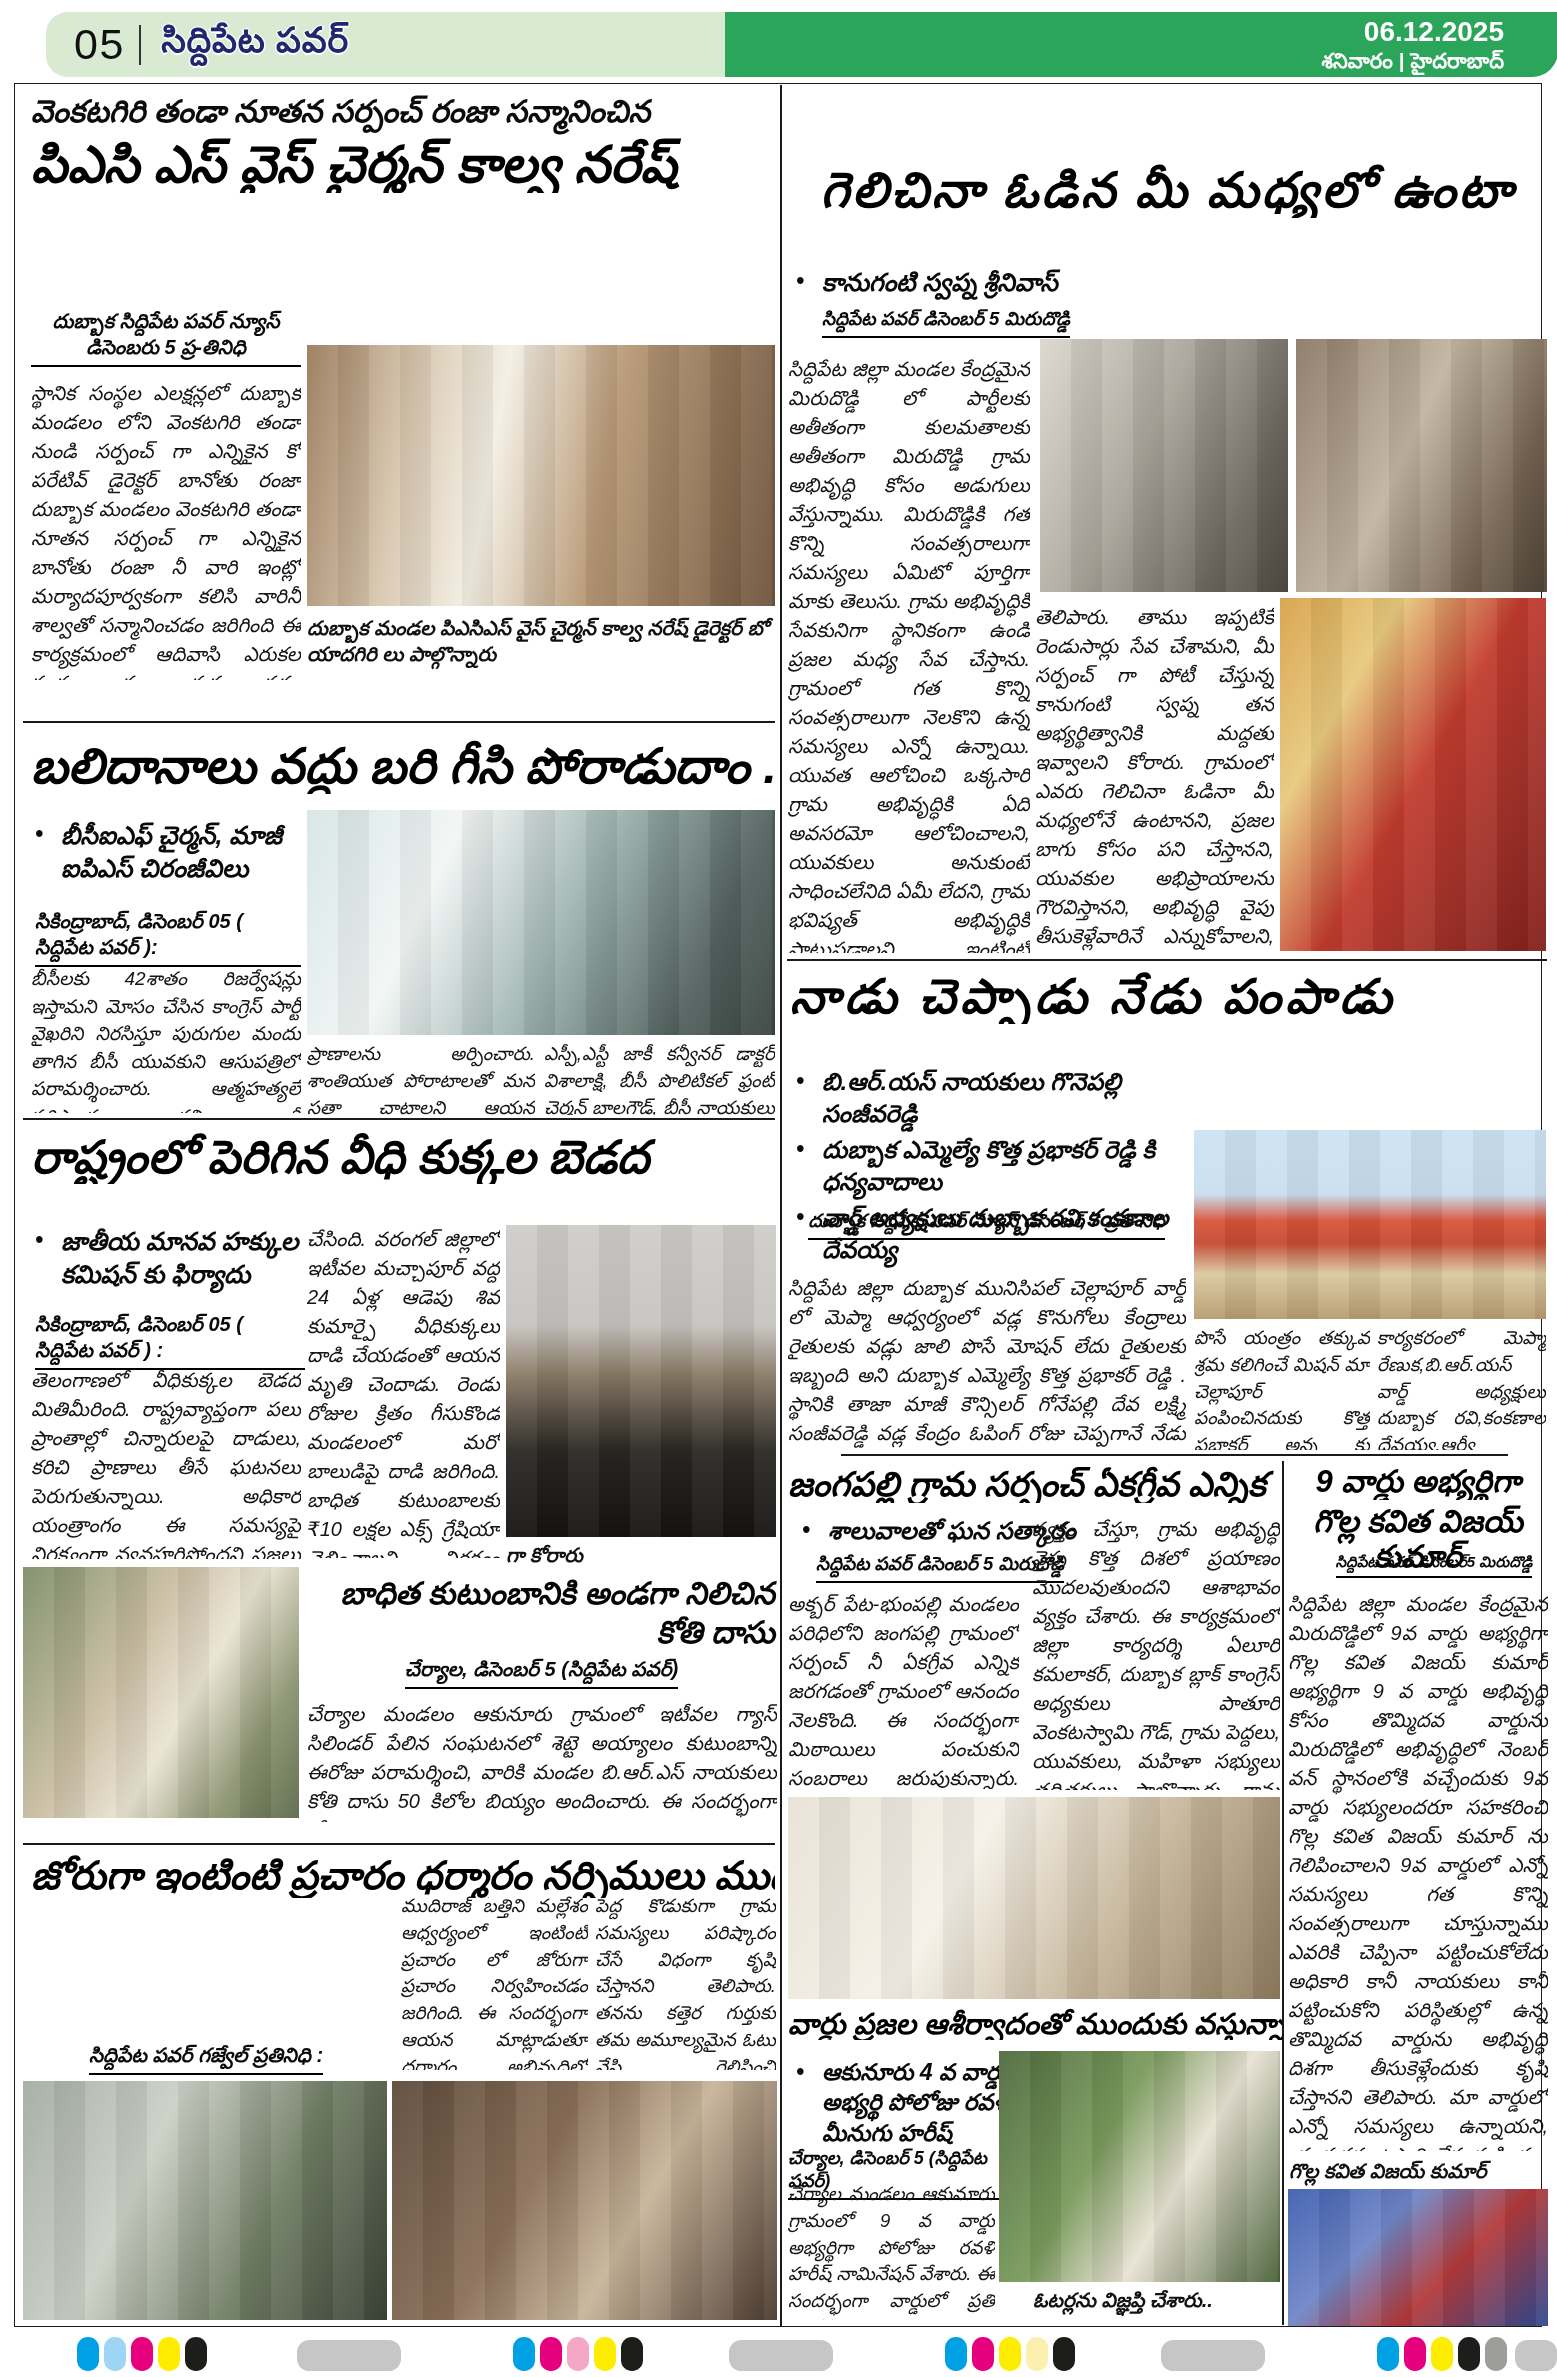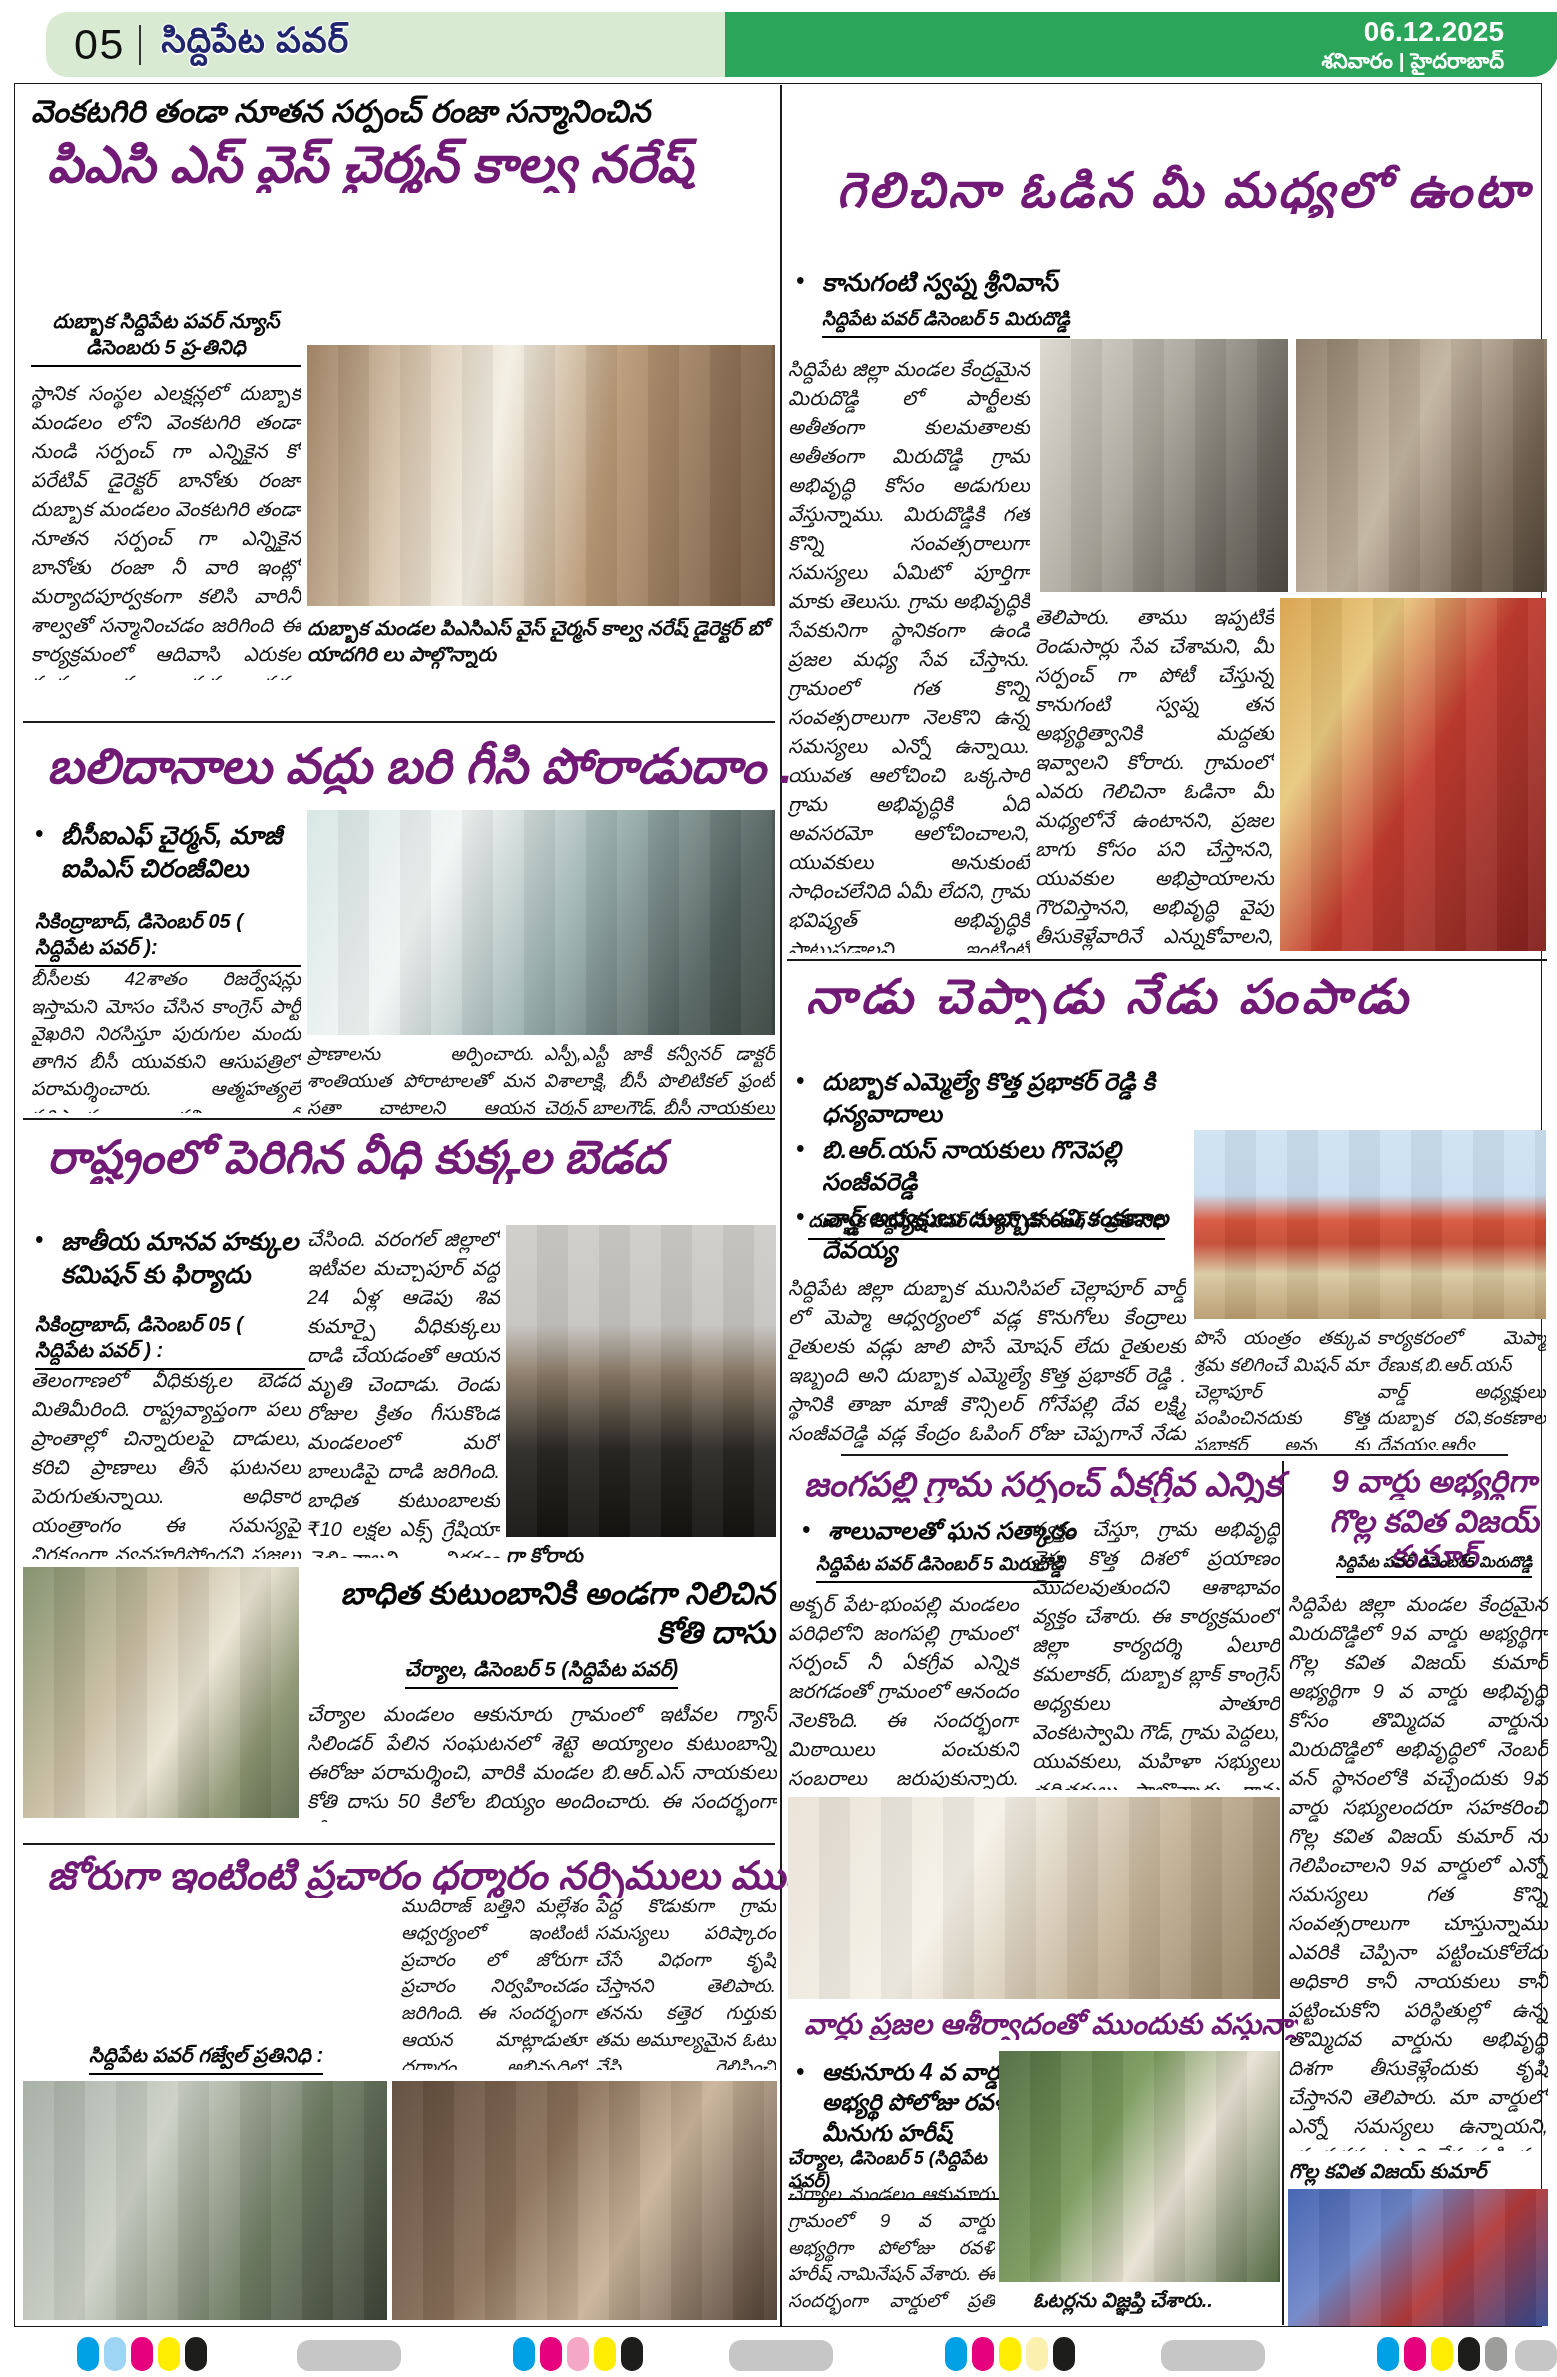--- a/index.html
+++ b/index.html
@@ -20,21 +20,21 @@
   .hdr-edition{font-size:21px;font-weight:700;color:#fff;line-height:1.2;}
 
   
   .frame{position:absolute;left:14px;top:83px;width:1528px;height:2244px;border:1.5px solid #1a1a1a;box-sizing:border-box;}
   .vline{position:absolute;width:1.5px;background:#1a1a1a;}
   .hline{position:absolute;height:1.5px;background:#1a1a1a;}
 
   
   .abs{position:absolute;box-sizing:border-box;font-style:italic;}
   .kicker{font-size:31px;font-weight:600;color:#0c0c0c;white-space:nowrap;overflow:hidden;}
-  .headline{font-weight:800;color:#701a75;white-space:nowrap;overflow:hidden;line-height:1.12;margin-left:16px;}
+  .headline{font-weight:800;color:#000000;white-space:nowrap;overflow:hidden;line-height:1.12;}
   .headline.wrap{white-space:normal;}
   .dl-wrap{text-align:center;}
   .dl-wrap.left{text-align:left;}
   .dateline{display:inline-block;font-size:20px;font-weight:700;color:#0a0a0a;
     border-bottom:2.3px solid #000;padding-bottom:4.6px;line-height:1.3;}
   .body-col{font-size:20px;line-height:1.45;text-align:justify;color:#141414;overflow:hidden;word-break:break-word;}
   .bullet-item{position:relative;font-size:25px;font-weight:700;line-height:1.32;padding-left:26px;color:#0a0a0a;margin-bottom:4.6px;}
   .bullet-item::before{content:"•";position:absolute;left:0;top:0;font-size:23px;}
   .caption{font-size:20px;font-weight:600;color:#111;line-height:1.3;}
   .inset-title{font-size:31px;font-weight:800;text-align:right;line-height:1.25;color:#050505;}
@@ -144,22 +144,22 @@
     <span class="dateline" style="font-size:18.5px;">సిద్దిపేట పవర్ డిసెంబర్ 5 మిరుదొడ్డి</span>
   </div>
   <div class="abs body-col" style="left:788px;top:355px;width:242px;height:598px;">సిద్దిపేట జిల్లా మండల కేంద్రమైన మిరుదొడ్డి లో పార్టీలకు అతీతంగా కులమతాలకు అతీతంగా మిరుదొడ్డి గ్రామ అభివృద్ధి కోసం అడుగులు వేస్తున్నాము. మిరుదొడ్డికి గత కొన్ని సంవత్సరాలుగా సమస్యలు ఏమిటో పూర్తిగా మాకు తెలుసు. గ్రామ అభివృద్ధికి సేవకునిగా స్థానికంగా ఉండి ప్రజల మధ్య సేవ చేస్తాను. గ్రామంలో గత కొన్ని సంవత్సరాలుగా నెలకొని ఉన్న సమస్యలు ఎన్నో ఉన్నాయి. యువత ఆలోచించి ఒక్కసారి గ్రామ అభివృద్ధికి ఏది అవసరమో ఆలోచించాలని, యువకులు అనుకుంటే సాధించలేనిది ఏమీ లేదని, గ్రామ భవిష్యత్ అభివృద్ధికి పాటుపడాలని, ఇంటింటి ప్రచారంలో భాగంగా గ్రామ ప్రజలను కలిసి మద్దతు కోరుతున్నామని అన్నారు. గ్రామ ప్రజలందరూ సహకరించాలని కోరారు.</div>
   <div class="photo" id="ph-e1" style="left:1040px;top:339px;width:248px;height:253px;"></div>
   <div class="photo" id="ph-e2" style="left:1296px;top:339px;width:251px;height:253px;"></div>
   <div class="abs body-col" style="left:1035px;top:603px;width:239px;height:349px;">తెలిపారు. తాము ఇప్పటికే రెండుసార్లు సేవ చేశామని, మీ సర్పంచ్ గా పోటీ చేస్తున్న కానుగంటి స్వప్న తన అభ్యర్థిత్వానికి మద్దతు ఇవ్వాలని కోరారు. గ్రామంలో ఎవరు గెలిచినా ఓడినా మీ మధ్యలోనే ఉంటానని, ప్రజల బాగు కోసం పని చేస్తానని, యువకుల అభిప్రాయాలను గౌరవిస్తానని, అభివృద్ధి వైపు తీసుకెళ్లేవారినే ఎన్నుకోవాలని, మీ ఆశీర్వాదంతో ముందుకు వస్తానని, గ్రామ ప్రజలంతా తనను ఆశీర్వదించాలని కానుగంటి స్వప్న శ్రీనివాస్ కోరారు.</div>
   <div class="photo" id="ph-e3" style="left:1280px;top:598px;width:266px;height:353px;"></div>
 
   <div class="abs headline" style="left:790px;top:970px;width:756px;font-size:48px;letter-spacing:4.6px;">నాడు చెప్పాడు నేడు పంపాడు</div>
   <div class="abs" style="left:796px;top:1066px;width:393px;">
+    <div class="bullet-item" style="font-size:24px;">బి.ఆర్.యస్ నాయకులు గొనెపల్లి సంజీవరెడ్డి</div>
     <div class="bullet-item" style="font-size:24px;">దుబ్బాక ఎమ్మెల్యే కొత్త ప్రభాకర్ రెడ్డి కి ధన్యవాదాలు</div>
-    <div class="bullet-item" style="font-size:24px;">బి.ఆర్.యస్ నాయకులు గొనెపల్లి సంజీవరెడ్డి</div>
     <div class="bullet-item" style="font-size:24px;">వార్డ్ అధ్యక్షులు దుబ్బాక రవి,కంకణాల దేవయ్య</div>
   </div>
   <div class="abs dl-wrap" style="left:790px;top:1209px;width:393px;">
     <span class="dateline" style="font-size:18.5px;">దుబ్బాక సిద్దిపేట పవర్ న్యూస్ డిసెంబర్ 7 ప్రతి-నిధి</span>
   </div>
   <div class="photo" id="ph-f" style="left:1194px;top:1130px;width:352px;height:189px;"></div>
   <div class="abs body-col" style="left:788px;top:1274px;width:398px;height:176px;">సిద్దిపేట జిల్లా దుబ్బాక మునిసిపల్ చెల్లాపూర్ వార్డ్ లో మెప్మా ఆధ్వర్యంలో వడ్ల కొనుగోలు కేంద్రాలు రైతులకు వడ్లు జాలి పొసే మోషన్ లేదు రైతులకు ఇబ్బంది అని దుబ్బాక ఎమ్మెల్యే కొత్త ప్రభాకర్ రెడ్డి . స్థానికి తాజా మాజీ కౌన్సిలర్ గోనేపల్లి దేవ లక్ష్మి సంజీవరెడ్డి వడ్ల కేంద్రం ఓపింగ్ రోజు చెప్పగానే నేడు వడ్ల జాలి</div>
   <div class="abs body-col" style="left:1194px;top:1325px;width:176px;height:125px;font-size:18.5px;">పొసే యంత్రం తక్కువ శ్రమ కలిగించే మిషన్ మా చెల్లాపూర్ పంపించినదుకు కొత్త ప్రభాకర్ అన్న కు ధన్యవాదాలు తెలిపారు. బి.ఆర్. యస్ నాయకులు గోనేపల్లి సంజీవరెడ్డి ఈ</div>
   <div class="abs body-col" style="left:1377px;top:1325px;width:169px;height:125px;font-size:18.5px;">కార్యకరంలో మెప్మా రేణుక,బి.ఆర్.యస్ వార్డ్ అధ్యక్షులు దుబ్బాక రవి,కంకణాల దేవయ్య,ఆర్వీ రజిత,సమాఖ్య సభ్యులు నీళ్ళు తదితరులు పాల్గొన్నారు</div>
 

